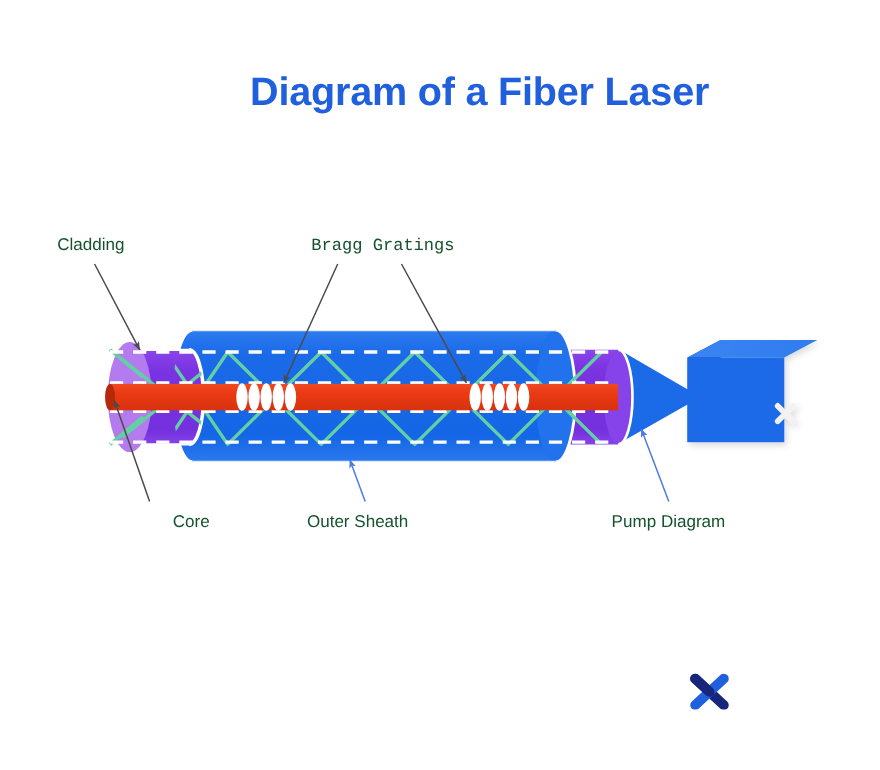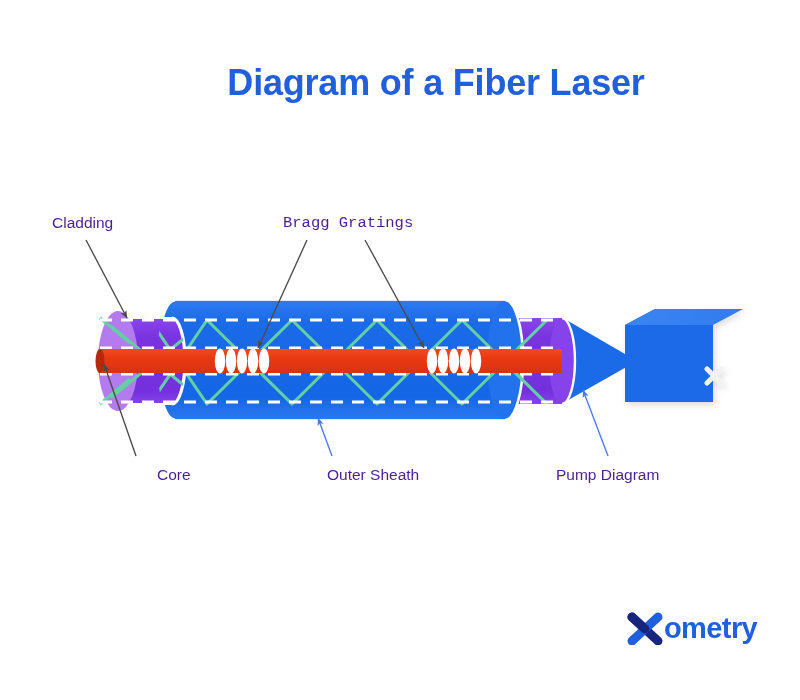--- a/index.html
+++ b/index.html
@@ -30,27 +30,27 @@
     font-size: 36px;
     font-weight: bold;
     letter-spacing: -0.2px;
     color: #2060dd;
     padding-left: 36px;
   }
   .lbl {
     position: absolute;
     font-family: "Liberation Sans", sans-serif;
     font-size: 15.5px;
-    color: #4c1d95;
+    color: #14532d;
     white-space: nowrap;
   }
   #lbl-cladding     { left: 52px;  top: 214px; }
   #lbl-bragg        { left: 283px; top: 214px; font-family: Liberation Mono, monospace; }
   #lbl-core         { left: 121px; top: 466px; margin-left: 36px; }
-  #lbl-sheath       { left: 279px; top: 466px; margin-left: 48px; }
+  #lbl-sheath       { left: 279px; top: 466px; }
   #lbl-pump         { left: 556px; top: 466px; }
 
   .logo {
     position: absolute;
     left: 627px;
     top: 611px;
     height: 34px;
     display: flex;
     align-items: center;
   }
@@ -230,16 +230,15 @@
   <div class="lbl" id="lbl-pump">Pump Diagram</div>
 
   <div class="logo">
     <svg width="36" height="33" viewBox="0 0 36 33">
       <g stroke-linecap="round">
         <line x1="5" y1="5" x2="31" y2="29" stroke="#17257a" stroke-width="9"></line>
         <line x1="31" y1="5" x2="5" y2="29" stroke="#2060dd" stroke-width="9"></line>
         <line x1="5" y1="5" x2="18" y2="17" stroke="#17257a" stroke-width="9"></line>
       </g>
     </svg>
-    <span class="logo-word">ometry</span>
   </div>
 
 </div>
 
 </body></html>

